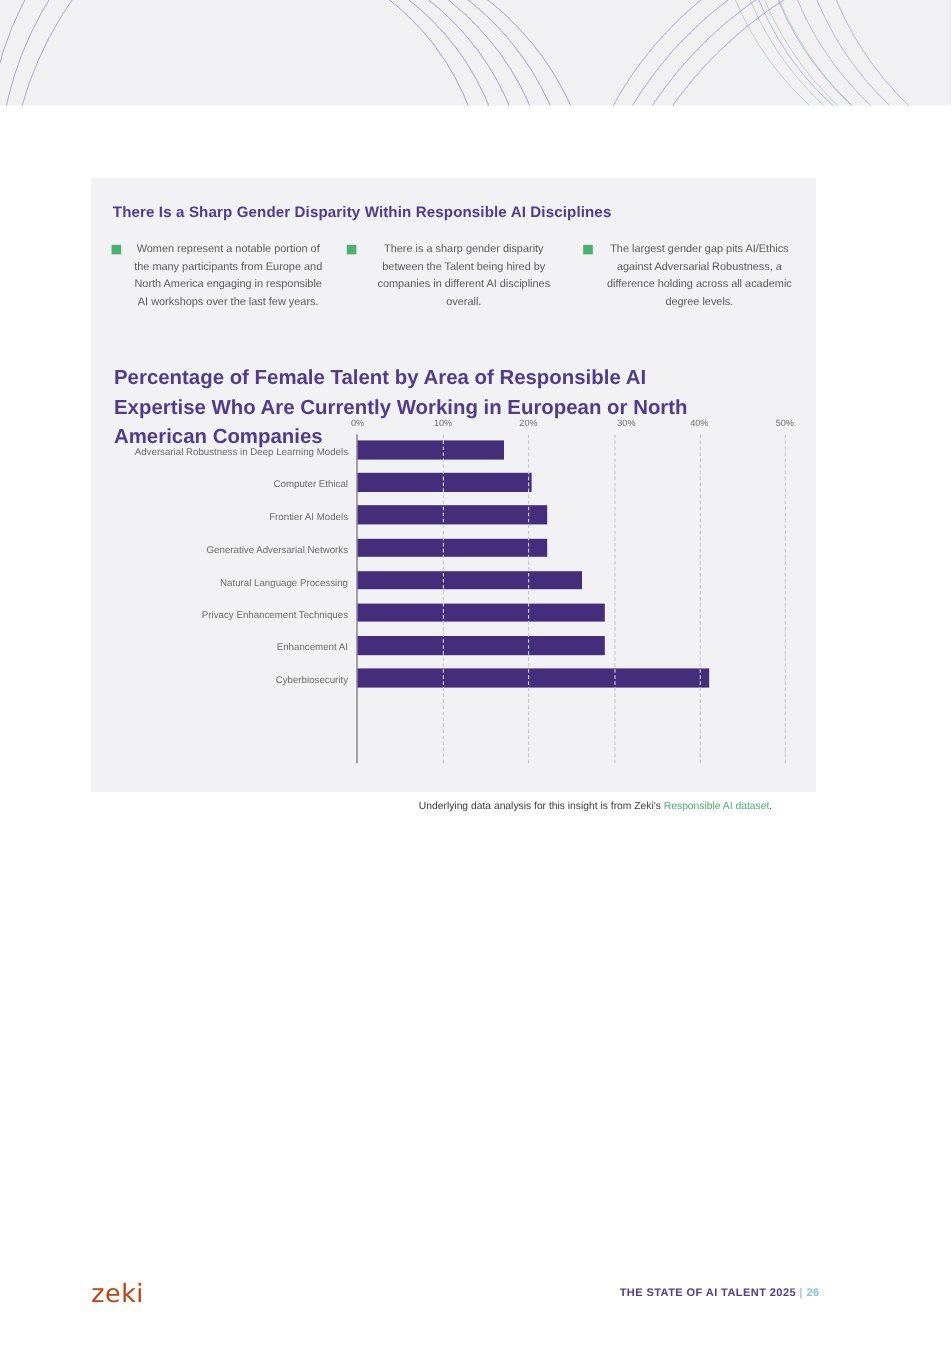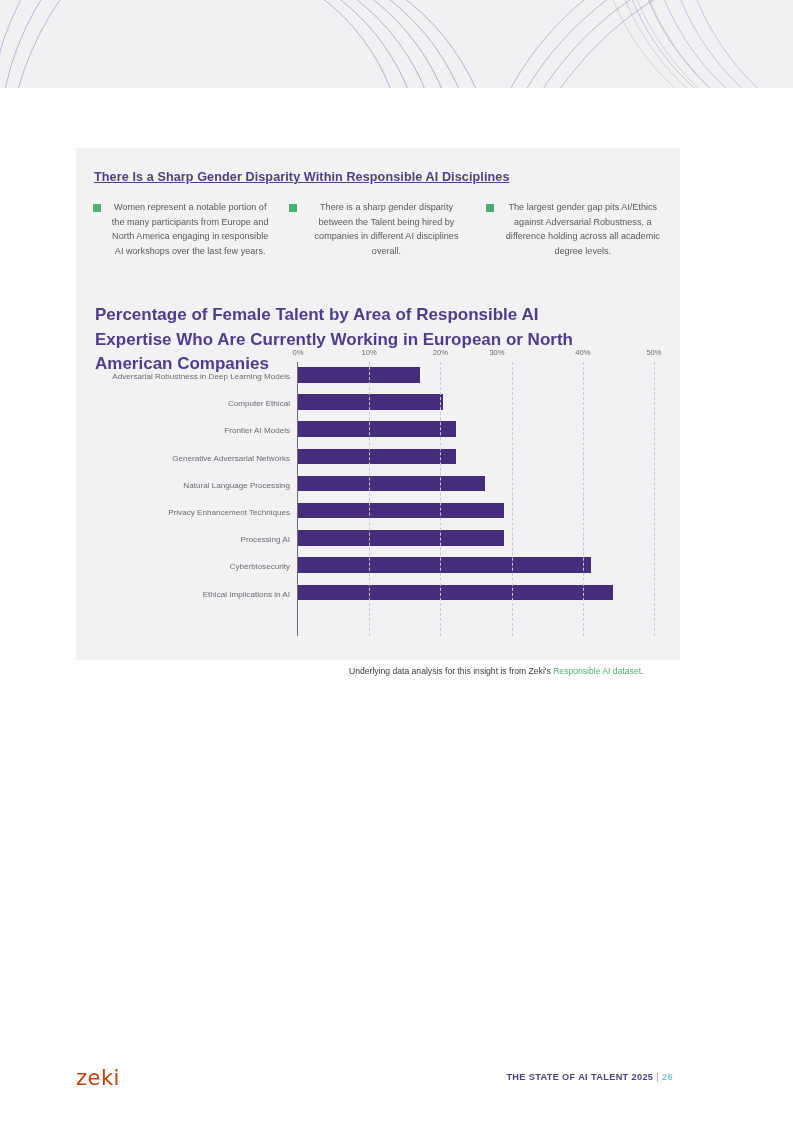--- a/index.html
+++ b/index.html
@@ -37,21 +37,20 @@
   }
   .panel-title {
     position: absolute;
     left: 18px;
     top: 22px;
     width: 560px;
     font-size: 12.6px;
     font-weight: bold;
     color: #4f3d8c;
     letter-spacing: 0.1px;
-    text-decoration: underline;
   }
 
   
   .bullets {
     position: absolute;
     left: 17px;
     top: 52px;
     width: 572px;
     display: flex;
     gap: 17px;
@@ -172,21 +171,21 @@
     position: absolute;
     left: 76px;
     top: 1066px;
     font-size: 21px;
     color: #c2410c;
     letter-spacing: 0.5px;
     font-family: "DejaVu Sans", sans-serif;
   }
   .footer-right {
     position: absolute;
-    right: 120px;
+    right: 110px;
     top: 1072px;
     font-size: 9.2px;
     font-weight: bold;
     color: #4f3d8c;
     letter-spacing: 0.35px;
     white-space: nowrap;
   }
   .footer-sep { color: #9a9ab0; font-weight: normal; padding: 0 3px; }
   .footer-page { color: #7fc6cc; }
 </style>
@@ -254,21 +253,21 @@
     </div>
   </div>
 
   <div class="chart-title">Percentage of Female Talent by Area of Responsible AI Expertise Who Are Currently Working in European or North American Companies</div>
 
   <div class="chart">
     <div class="axis-labels">
         <span class="axis-label" style="left: 222px;">0%</span>
         <span class="axis-label" style="left: 293.2px;">10%</span>
         <span class="axis-label" style="left: 364.4px;">20%</span>
-        <span class="axis-label" style="left: 421px;">30%</span>
+        <span class="axis-label" style="left: 446px;">30%</span>
         <span class="axis-label" style="left: 506.8px;">40%</span>
         <span class="axis-label" style="left: 578px;">50%</span>
       </div>
     <div class="plot">
       <div class="axis-line"></div>
       <div class="rows">
           <div class="row">
             <div class="cat-label">Adversarial Robustness in Deep Learning Models</div>
             <div class="bar" style="width: 122.464px; background: rgb(68, 45, 123);"></div>
           </div>
@@ -286,30 +285,26 @@
           </div>
           <div class="row">
             <div class="cat-label">Natural Language Processing</div>
             <div class="bar" style="width: 186.544px; background: rgb(68, 45, 123);"></div>
           </div>
           <div class="row">
             <div class="cat-label">Privacy Enhancement Techniques</div>
             <div class="bar" style="width: 206.48px; background: rgb(68, 45, 123);"></div>
           </div>
           <div class="row">
-            <div class="cat-label">Processing AI</div>
+            <div class="cat-label">Enhancement AI</div>
             <div class="bar" style="width: 206.48px; background: rgb(68, 45, 123);"></div>
           </div>
           <div class="row">
             <div class="cat-label">Cyberbiosecurity</div>
             <div class="bar" style="width: 293.344px; background: rgb(68, 45, 123);"></div>
-          </div>
-          <div class="row">
-            <div class="cat-label">Ethical Implications in AI</div>
-            <div class="bar" style="width: 315.416px; background: rgb(68, 45, 123);"></div>
           </div>
         </div>
     <div class="gridline" style="left: 293.2px;"></div>
         <div class="gridline" style="left: 364.4px;"></div>
         <div class="gridline" style="left: 435.6px;"></div>
         <div class="gridline" style="left: 506.8px;"></div>
         <div class="gridline" style="left: 578px;"></div>
       </div>
   </div>
 </div>

